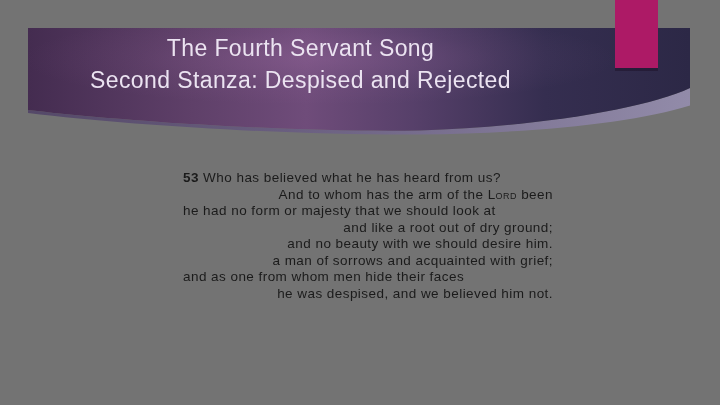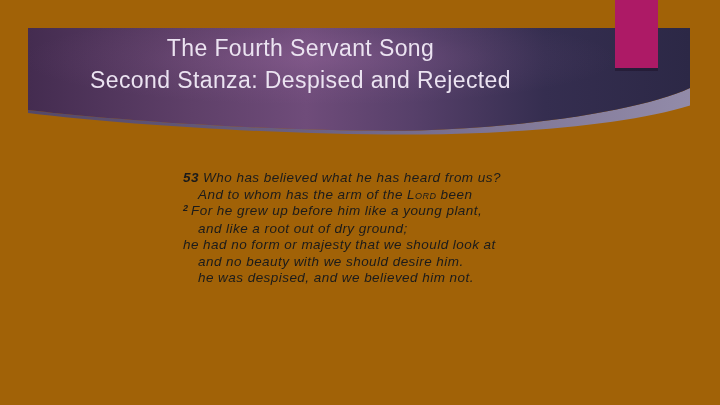--- a/index.html
+++ b/index.html
@@ -1,20 +1,20 @@
 <!DOCTYPE html>
 <html><head>
 <meta charset="utf-8">
 <style>
   html, body { margin: 0; padding: 0; background: #ffffff; }
   .stage {
     position: relative;
     width: 720px;
     height: 405px;
-    background: #a16207;
+    background: #737373;
     overflow: hidden;
     font-family: "Liberation Sans", sans-serif;
   }
   .header-svg {
     position: absolute;
     left: 0; top: 0;
     width: 720px; height: 150px;
     display: block;
   }
   .title-block {
@@ -32,22 +32,22 @@
   .scripture {
     position: absolute;
     left: 183px;
     top: 170px;
     width: 370px;
     color: #1b1b1b;
     font-size: 13.5px;
     line-height: 16.5px;
     letter-spacing: 0.45px;
   }
-  .vline { white-space: nowrap; font-style: italic; }
-  .vline.indent { padding-left: 15px; }
+  .vline { white-space: nowrap; }
+  .vline.indent { padding-left: 15px; text-align: right; }
   .seg-bold { font-weight: 700; }
   .seg-sup {
     font-weight: 700;
     font-size: 9px;
     position: relative;
     top: -4px;
     margin-right: 3px;
     letter-spacing: 0;
   }
   .seg-smallcaps { font-variant: small-caps; }
@@ -91,20 +91,21 @@
   </svg>
 
   <div class="title-block">
     <div>The Fourth Servant Song</div>
     <div>Second Stanza: Despised and Rejected</div>
   </div>
 
   <div class="scripture">
       <div class="vline"><span class="seg-bold">53</span><span class="seg-normal"> Who has believed what he has heard from us?</span></div>
       <div class="vline indent"><span class="seg-normal">And to whom has the arm of the </span><span class="seg-smallcaps">Lord</span><span class="seg-normal"> been</span></div>
-      <div class="vline"><span class="seg-sup">2</span><span class="seg-normal">For he grew up before him like a young plant,</span></div>
+      <div class="vline"><span class="seg-normal">he had no form or majesty that we should look at</span></div>
       <div class="vline indent"><span class="seg-normal">and like a root out of dry ground;</span></div>
-      <div class="vline"><span class="seg-normal">he had no form or majesty that we should look at</span></div>
       <div class="vline indent"><span class="seg-normal">and no beauty with we should desire him.</span></div>
+      <div class="vline indent"><span class="seg-normal">a man of sorrows and acquainted with grief;</span></div>
+      <div class="vline"><span class="seg-normal">and as one from whom men hide their faces</span></div>
       <div class="vline indent"><span class="seg-normal">he was despised, and we believed him not.</span></div>
     </div>
 
 </div>
 
 </body></html>

